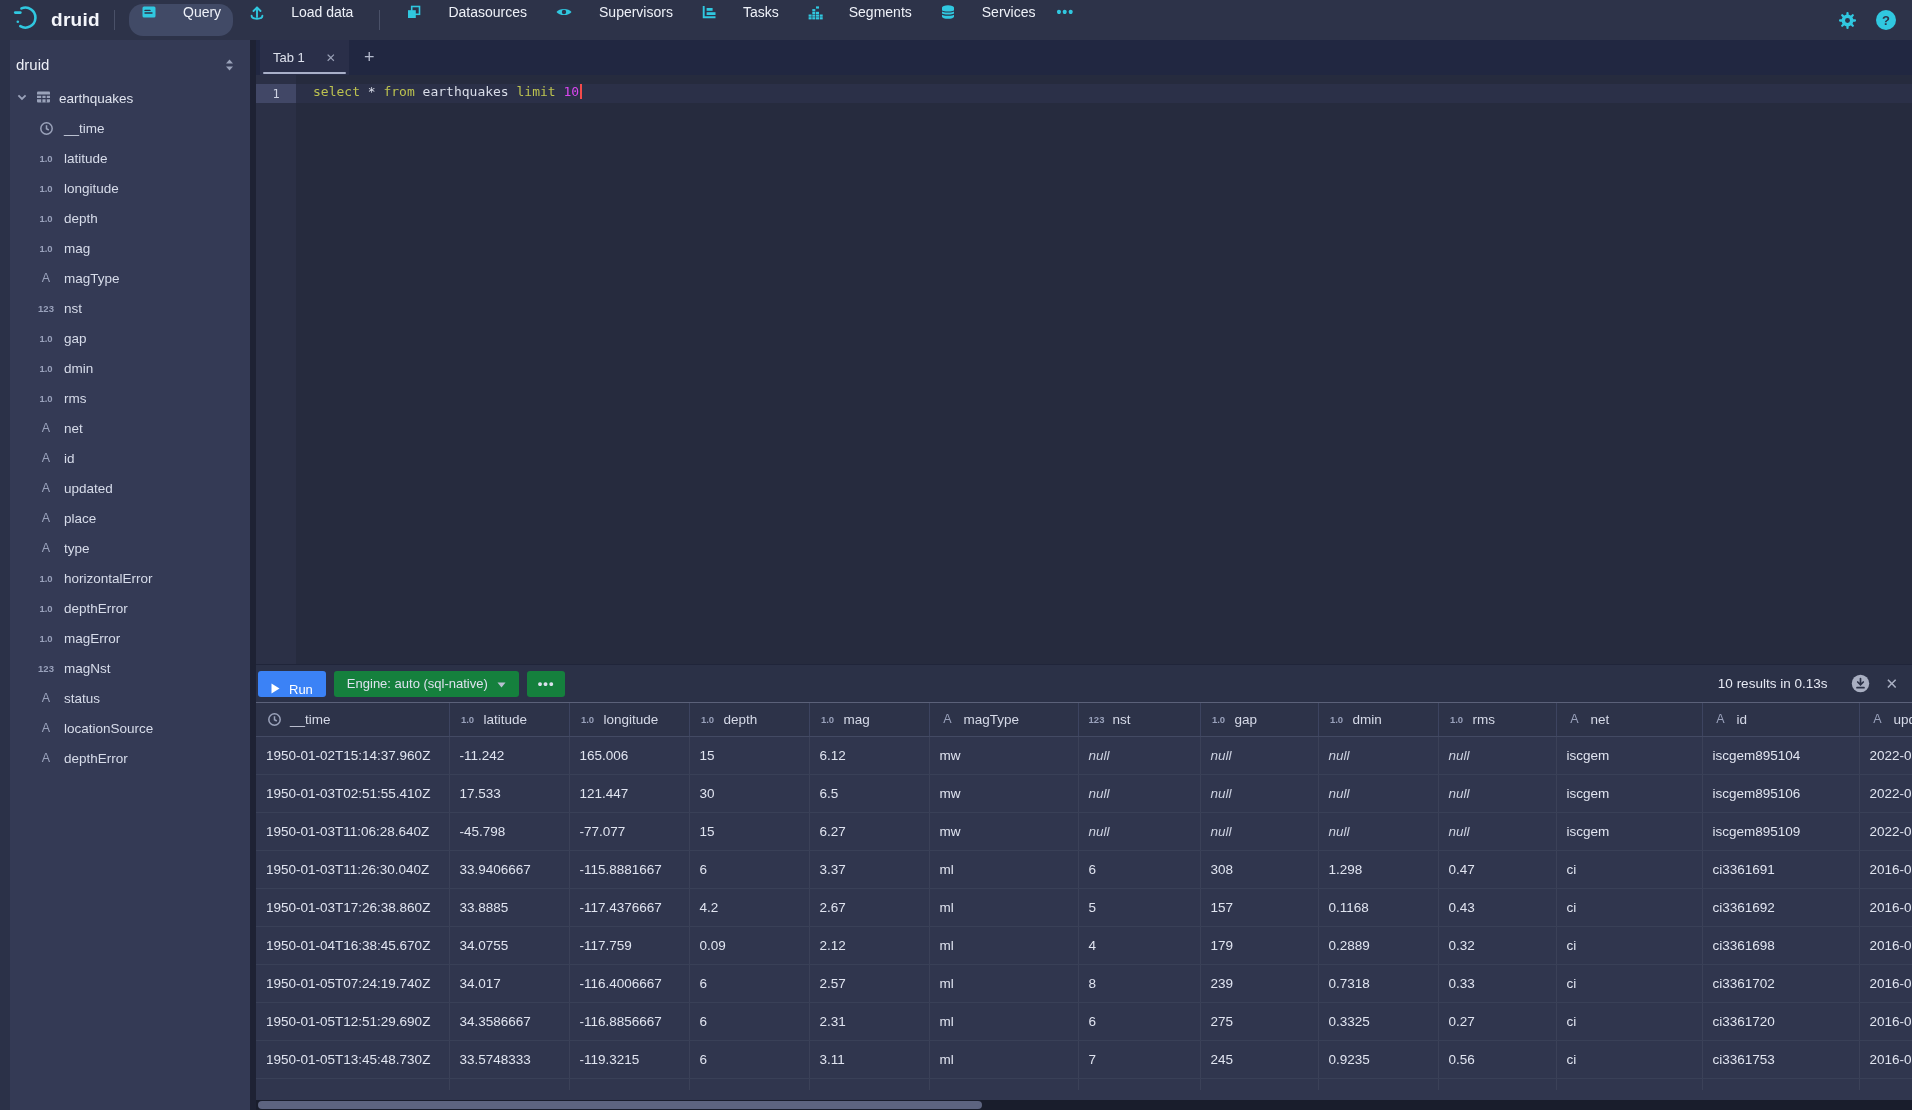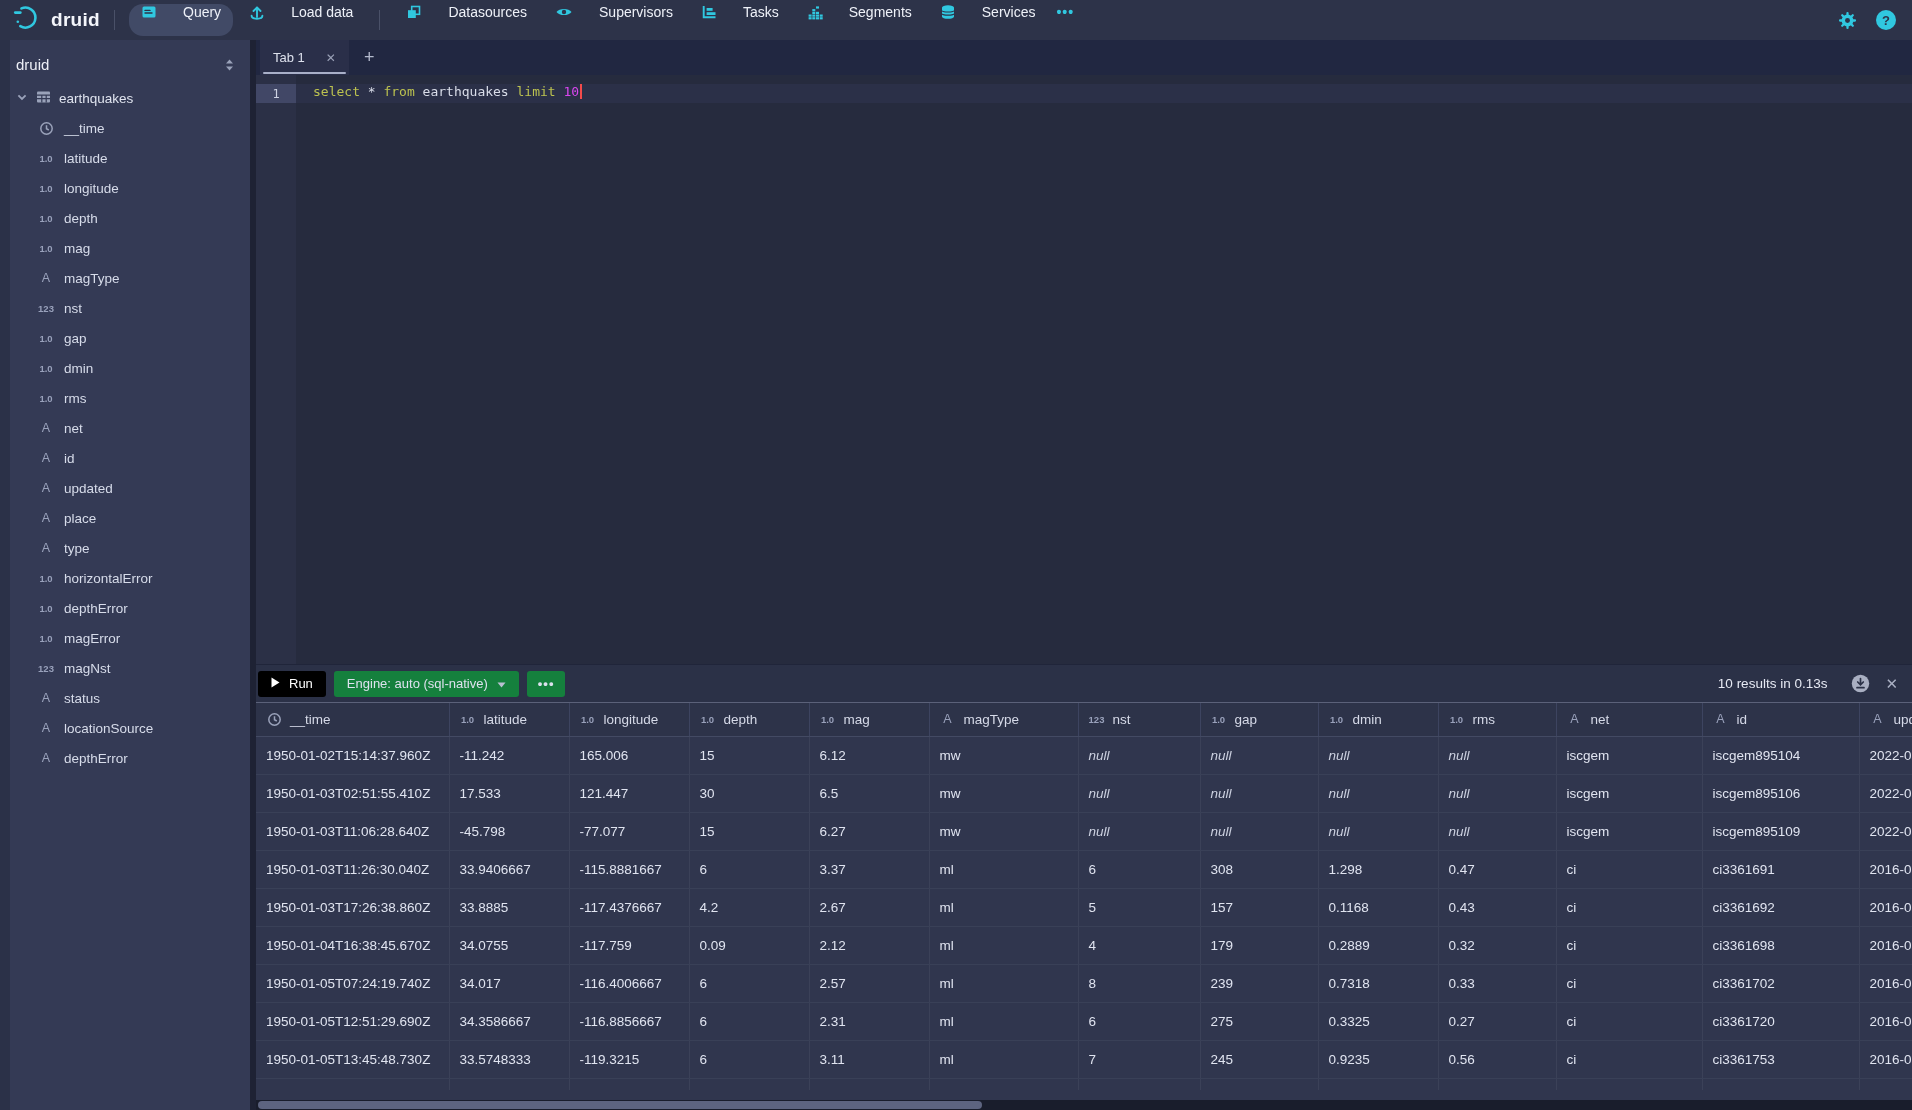--- a/index.html
+++ b/index.html
@@ -51,21 +51,21 @@
   .gutter-strip { position:absolute; left:0; top:0; bottom:0; width:40px; background:#2b3046; }
   .code-line { position:absolute; top:9px; left:0; right:0; height:19px; display:flex; background:#2b3048; }
   .lineno { width:40px; flex:none; background:#414766; color:#ced3e3; font:12px "DejaVu Sans Mono", monospace; display:flex; align-items:center; justify-content:center; }
   .code-text { font:13px "DejaVu Sans Mono", monospace; display:flex; padding-left:17px; white-space:pre; }
   .tok-kw { color:#bcc24f; } .tok-plain { color:#d9dde9; } .tok-num { color:#d946ef; }
   .cursor { width:2px; height:15px; background:#f34b4b; margin-left:1px; }
 
   
   .runbar { height:38px; flex:none; background:#2b3147; display:flex; align-items:center; padding:0 12px 0 2px; gap:8px; border-top:1px solid #20253a; }
   .btn { height:26px; display:flex; align-items:center; gap:9px; border-radius:3px; font-size:13px; padding:0 13px; cursor:pointer; border:none; }
-  .btn-run { background:#000000; color:#fff; }
+  .btn-run { background:#3b82f6; color:#fff;align-items:flex-end; }
   .btn-dark { background:#15803d; color:#dde1ee; }
   .btn-more { padding:0 11px; letter-spacing:1px; font-weight:700; }
   .rb-status { margin-left:auto; font-size:13.5px; color:#e6e9f3; }
   .rb-icons { display:flex; align-items:center; gap:15px; margin-left:16px; margin-right:2px; }
   .rb-close { color:#aab0c3; font-size:15px; cursor:pointer; }
 
   
   .results { flex:none; height:408px; position:relative; background:#30364e; border-top:1px solid #5b6179; overflow:hidden; }
   table { border-collapse:collapse; table-layout:fixed; width:1723px; }
   th { height:33px; background:#2d3349; font-weight:400; font-size:13.5px; color:#d6dae8; text-align:left; padding:0 0 0 8px; border-right:1px solid #3d4460; border-bottom:1px solid #434a63; overflow:hidden; white-space:nowrap; }

